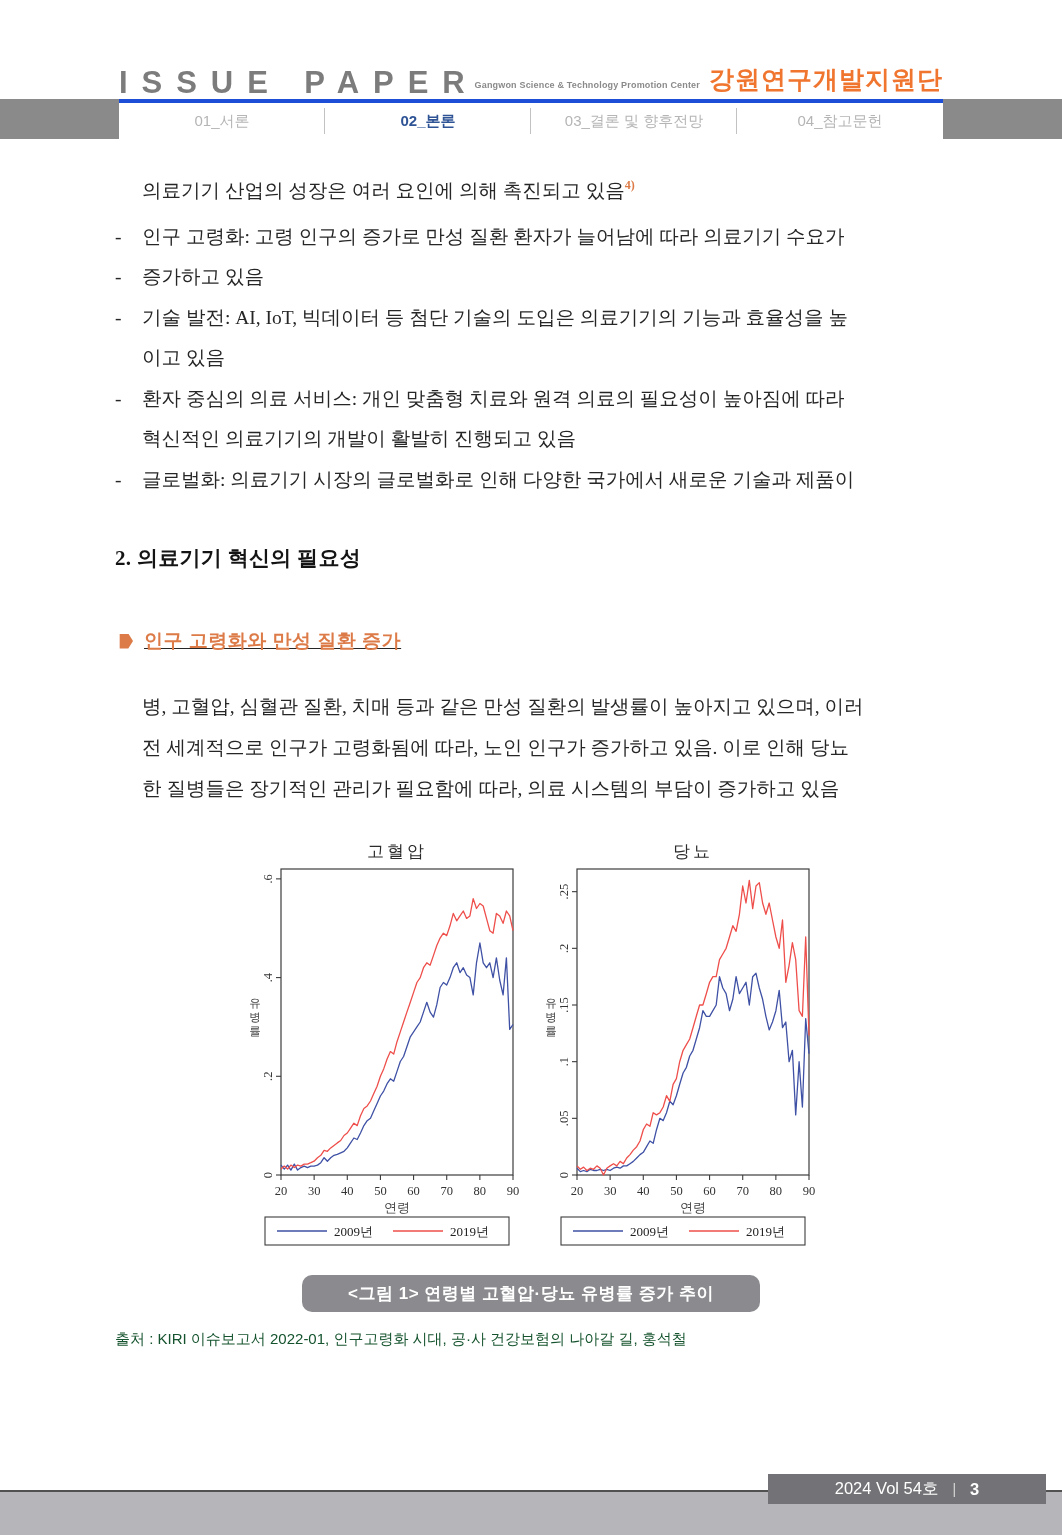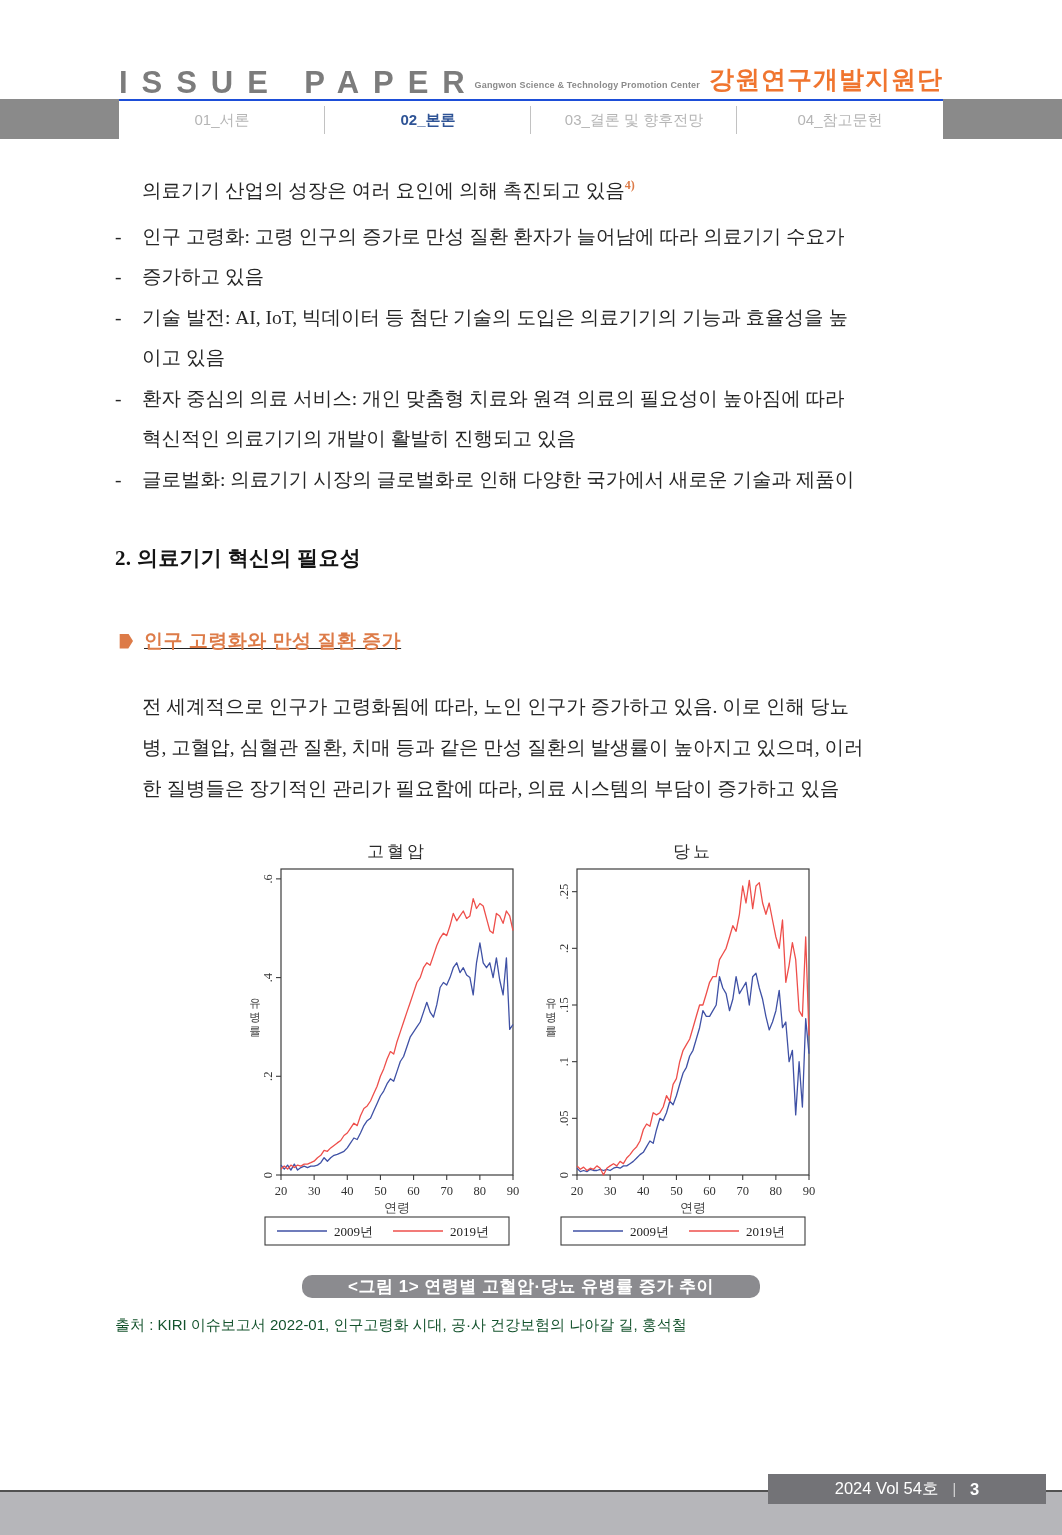--- a/index.html
+++ b/index.html
@@ -17,21 +17,21 @@
     position:absolute; left:119px; bottom:-2px;
     font-size:31px; font-weight:bold; color:#7c7c7c;
     letter-spacing:0.45em; white-space:nowrap;
   }
   .brand-right { position:absolute; right:119px; bottom:3px; display:flex; align-items:baseline; gap:9px; }
   .eng-sub { font-size:9px; font-weight:bold; color:#8a8a8a; letter-spacing:0.02em; }
   .org-name { font-size:25px; font-weight:bold; color:#f0752f; letter-spacing:1px; }
 
   .nav-row { display:flex; height:40px; }
   .gray-block { width:119px; height:40px; background:#8a8a8a; }
-  .nav-mid { flex:1; display:flex; border-top:2px solid #1d4ed8; }
+  .nav-mid { flex:1; display:flex; border-top:4px solid #1d4ed8; }
   .nav-item {
     flex:1; position:relative; display:flex; align-items:center; justify-content:center;
     font-size:15px; color:#b5b5b5; cursor:pointer;
   }
   .nav-item.active { color:#2f5496; font-weight:bold; }
   .nav-item:not(:last-child)::after {
     content:""; position:absolute; right:0; top:5px; bottom:5px; width:1px; background:#c2c2c2;
   }
 
   
@@ -66,21 +66,21 @@
   
   .figure-row { display:flex; justify-content:center; gap:16px; margin-top:26px; }
   .chart-box { width:280px; height:424px; }
   .pbox { fill:none; stroke:#3c3c3c; stroke-width:1.2; }
   .ct { font-family:"Liberation Sans","DejaVu Sans",sans-serif; font-size:17px; fill:#2b2b2b; letter-spacing:3px; }
   .tick { font-family:"Liberation Serif","DejaVu Serif",serif; font-size:12.5px; fill:#333; }
   .al { font-family:"Liberation Sans","DejaVu Sans",sans-serif; font-size:11.5px; fill:#444; }
   .lg { font-family:"Liberation Serif","DejaVu Serif",serif; font-size:13px; fill:#222; }
 
   .caption-pill {
-    margin:16px auto 0 auto; width:fit-content; padding:0 46px;
+    margin:16px auto 0 auto; width:fit-content; padding:7px 46px;
     background:#8b8b8f; border-radius:10px; color:#ffffff;
     font-size:17px; font-weight:bold; letter-spacing:0.5px;
   }
   .source-line { margin:18px 0 0 115px; font-size:15px; color:#14532d; }
 
   
   .footer-bar {
     position:absolute; left:0; right:0; bottom:0; height:57px;
     background:#b6b6ba; border-top:2px solid #515151;
   }
@@ -165,22 +165,22 @@
     <div class="section-h second">
       <span class="hex-icon"></span>
       <span class="h-text">인구 고령화와 만성 질환 증가</span>
     </div>
 
     <div class="para-row serif">
       <div class="bullet-col">
         <span class="circle-icon"></span>
       </div>
       <div class="para-lines">
+        <div>병, 고혈압, 심혈관 질환, 치매 등과 같은 만성 질환의 발생률이 높아지고 있으며, 이러</div>
         <div>전 세계적으로 인구가 고령화됨에 따라, 노인 인구가 증가하고 있음. 이로 인해 당뇨</div>
-        <div>병, 고혈압, 심혈관 질환, 치매 등과 같은 만성 질환의 발생률이 높아지고 있으며, 이러</div>
         <div>한 질병들은 장기적인 관리가 필요함에 따라, 의료 시스템의 부담이 증가하고 있음</div>
       </div>
     </div>
   </div>
 
   <div class="figure-row">
     <div class="chart-box"><svg width="280" height="424" viewBox="0 0 280 424">
           <text class="ct" x="154" y="22" text-anchor="middle">고혈압</text>
           <rect class="pbox" x="38" y="34" width="232" height="306"></rect>
           <line x1="33" y1="340" x2="38" y2="340" stroke="#3c3c3c" stroke-width="1.1"></line>

